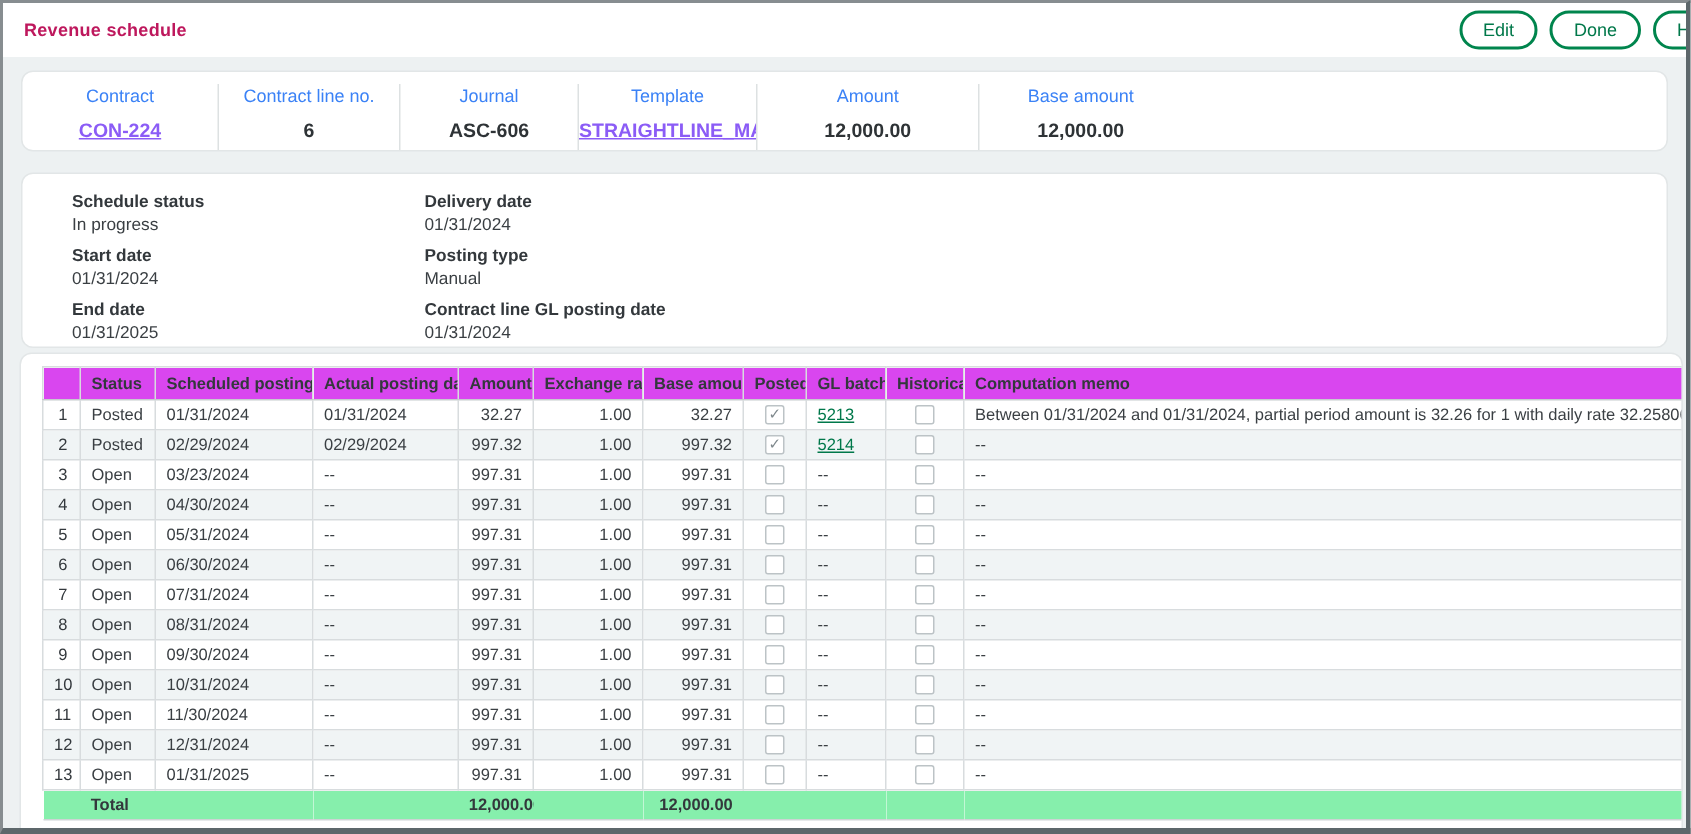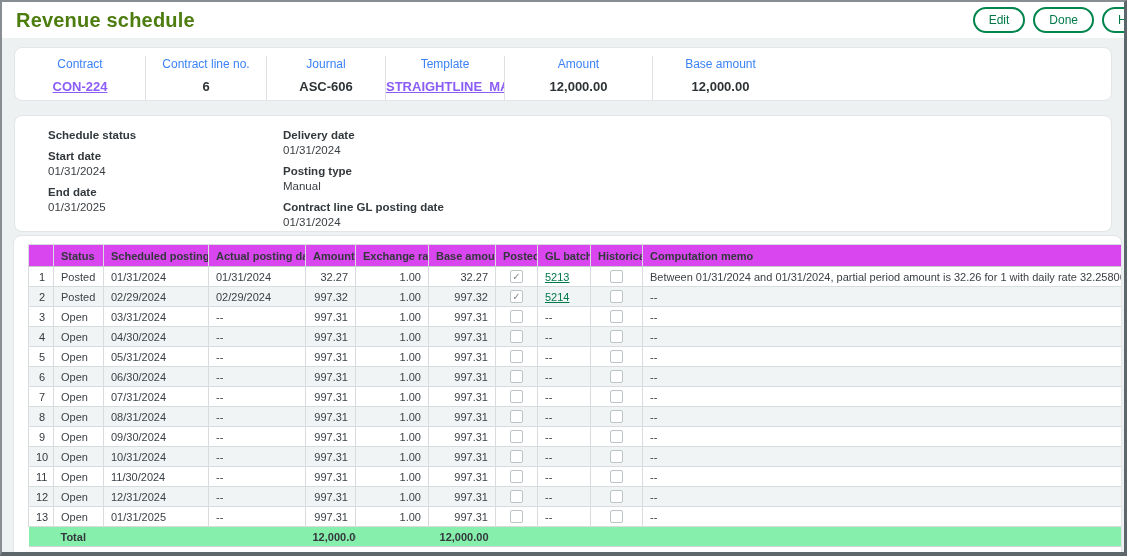--- a/index.html
+++ b/index.html
@@ -13,21 +13,21 @@
     overflow: hidden;
     position: relative;
     color: #33383c;
   }
   
   .titlebar {
     height: 36px; background: #fff;
     display: flex; align-items: center; justify-content: space-between;
     padding: 0 0 0 14px;
   }
-  .page-title { font-size: 20px; font-weight: bold; color: #4d7c0f; letter-spacing: .2px; }
+  .page-title { font-size: 12px; font-weight: bold; color: #be185d; letter-spacing: .2px; }
   .actions { display: flex; gap: 8px; align-items: center; margin-right: -40px; white-space: nowrap; }
   .btn {
     display: inline-block; background: #fff; color: #00784a;
     border: 2px solid #00854d; border-radius: 999px;
     font-size: 12px; font-family: inherit; line-height: 1;
     padding: 5px 14px; cursor: pointer;
   }
   .btn.clipped { min-width: 62px; text-align: left; }
   
   .card {
@@ -112,20 +112,21 @@
   <div class="summary-item" style="width:135px">
     <div class="summary-label">Base amount</div>
     <div class="summary-value">12,000.00</div>
   </div>
 </div>
 
 <div class="card details-card">
   <div class="details-col">
     <div class="field">
       <div class="field-label">Schedule status</div>
+      <div class="field-value">In progress</div>
     </div>
     <div class="field">
       <div class="field-label">Start date</div>
       <div class="field-value">01/31/2024</div>
     </div>
     <div class="field">
       <div class="field-label">End date</div>
       <div class="field-value">01/31/2025</div>
     </div>
   </div>
@@ -198,21 +199,21 @@
           <td class="c-amt">1.00</td>
           <td class="c-amt">997.32</td>
           <td class="c-chk"><span class="checkbox">✓</span></td>
           <td class="c-gl"><a class="gl-link" href="#">5214</a></td>
           <td class="c-chk"><span class="checkbox"></span></td>
           <td class="c-memo">--</td>
         </tr>
         <tr>
           <td class="c-num">3</td>
           <td class="c-status">Open</td>
-          <td class="c-date">03/31/2024</td>
+          <td class="c-date">03/23/2024</td>
           <td class="c-date">--</td>
           <td class="c-amt">997.31</td>
           <td class="c-amt">1.00</td>
           <td class="c-amt">997.31</td>
           <td class="c-chk"><span class="checkbox"></span></td>
           <td class="c-gl">--</td>
           <td class="c-chk"><span class="checkbox"></span></td>
           <td class="c-memo">--</td>
         </tr>
         <tr>

